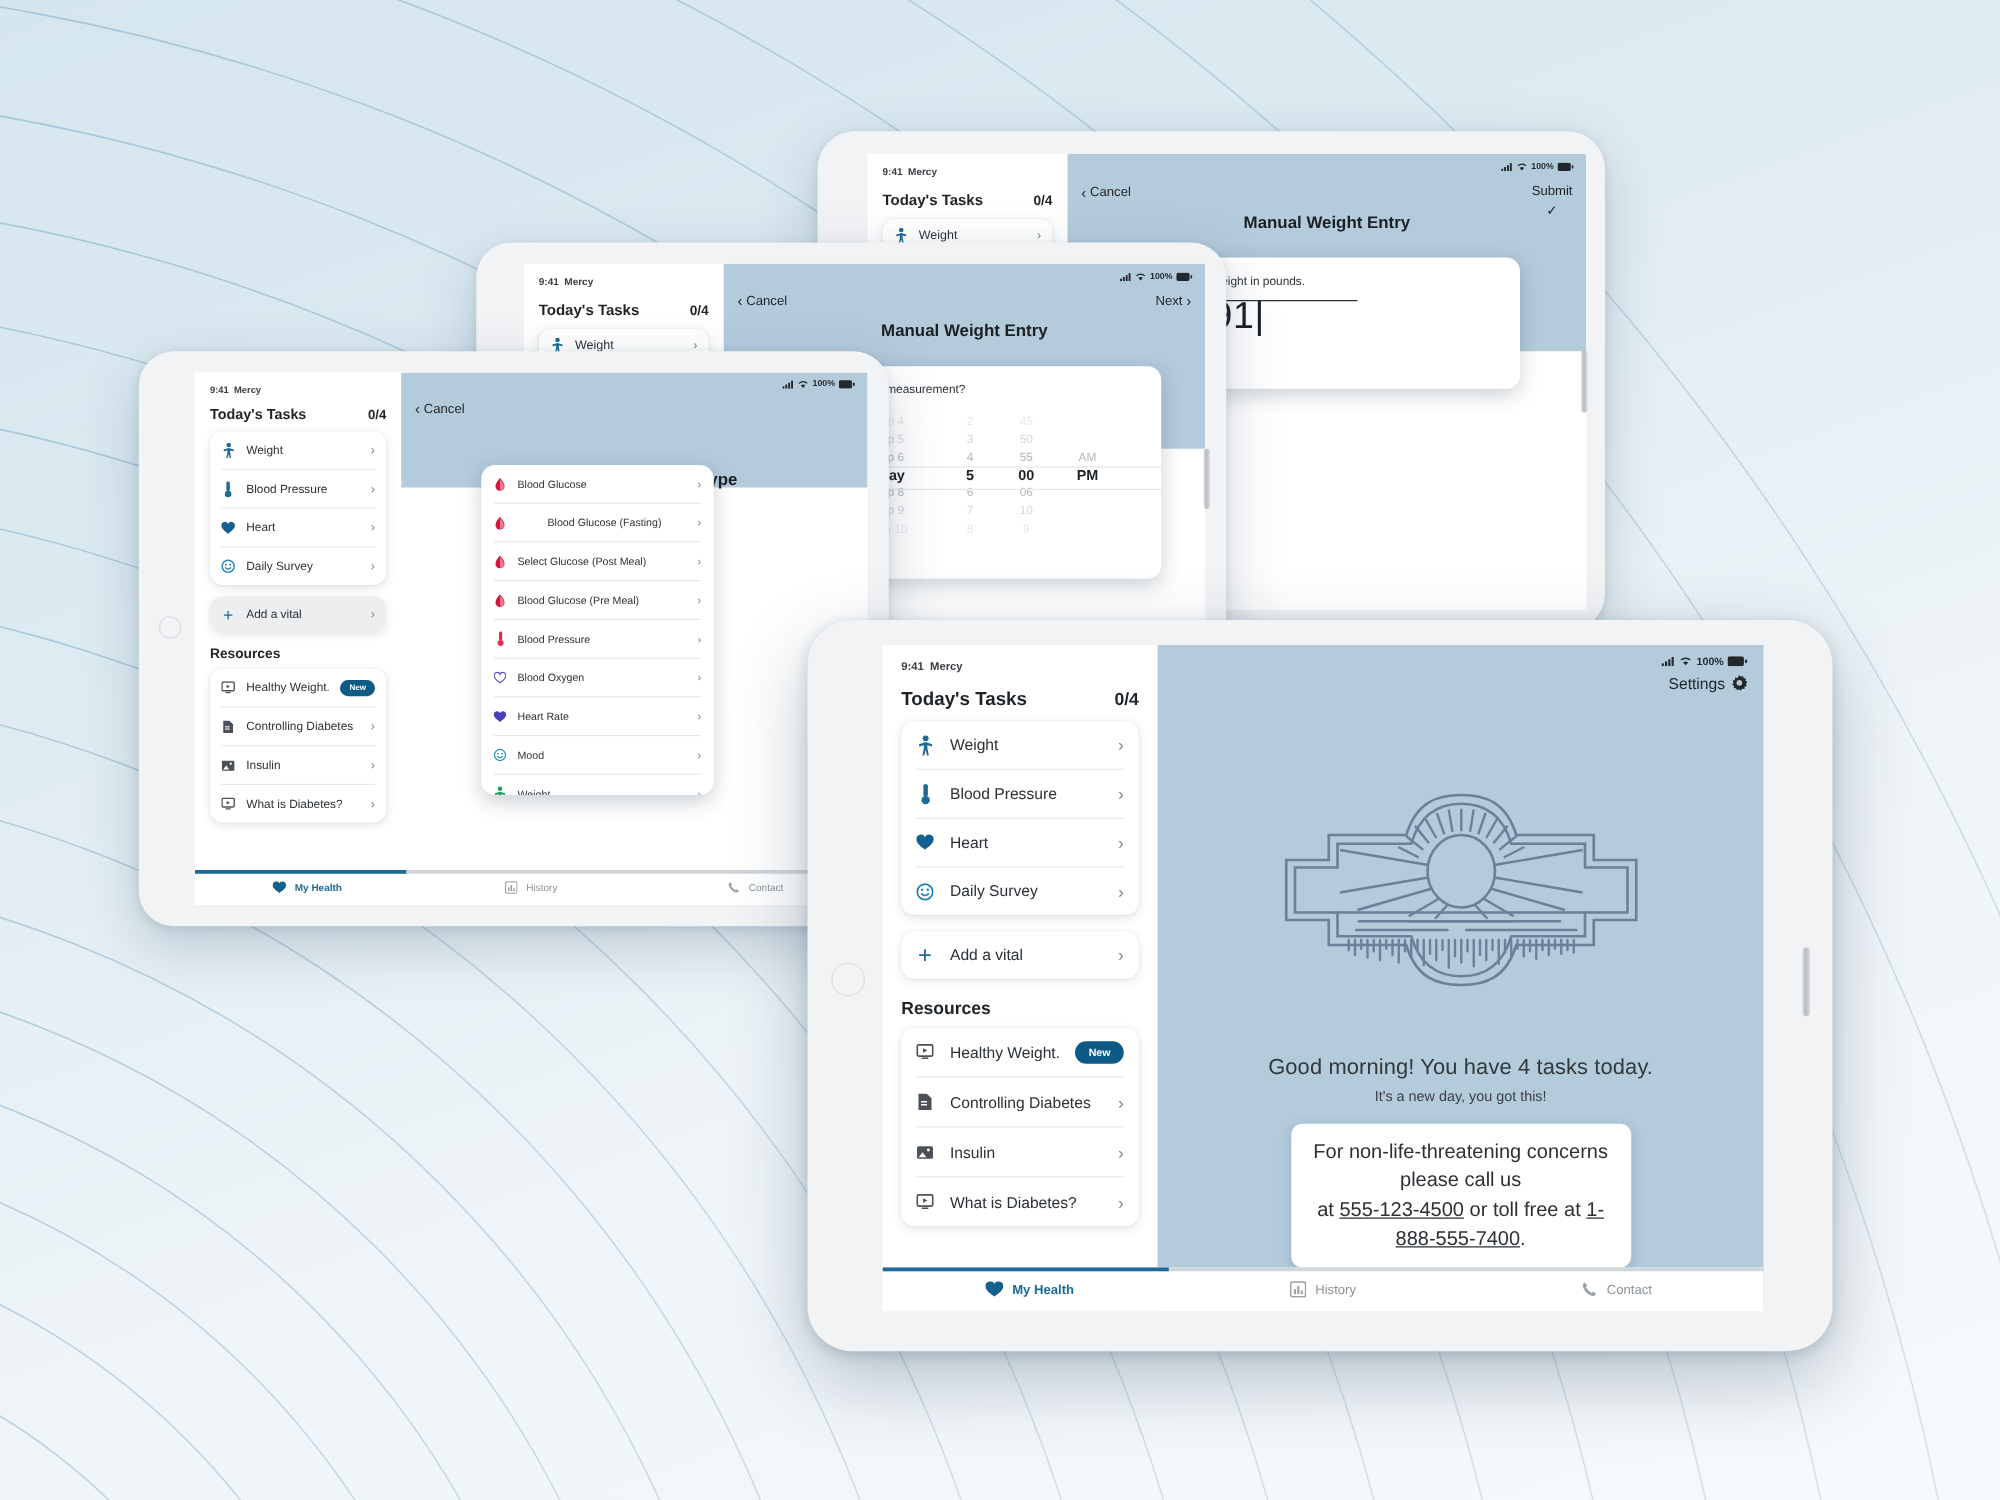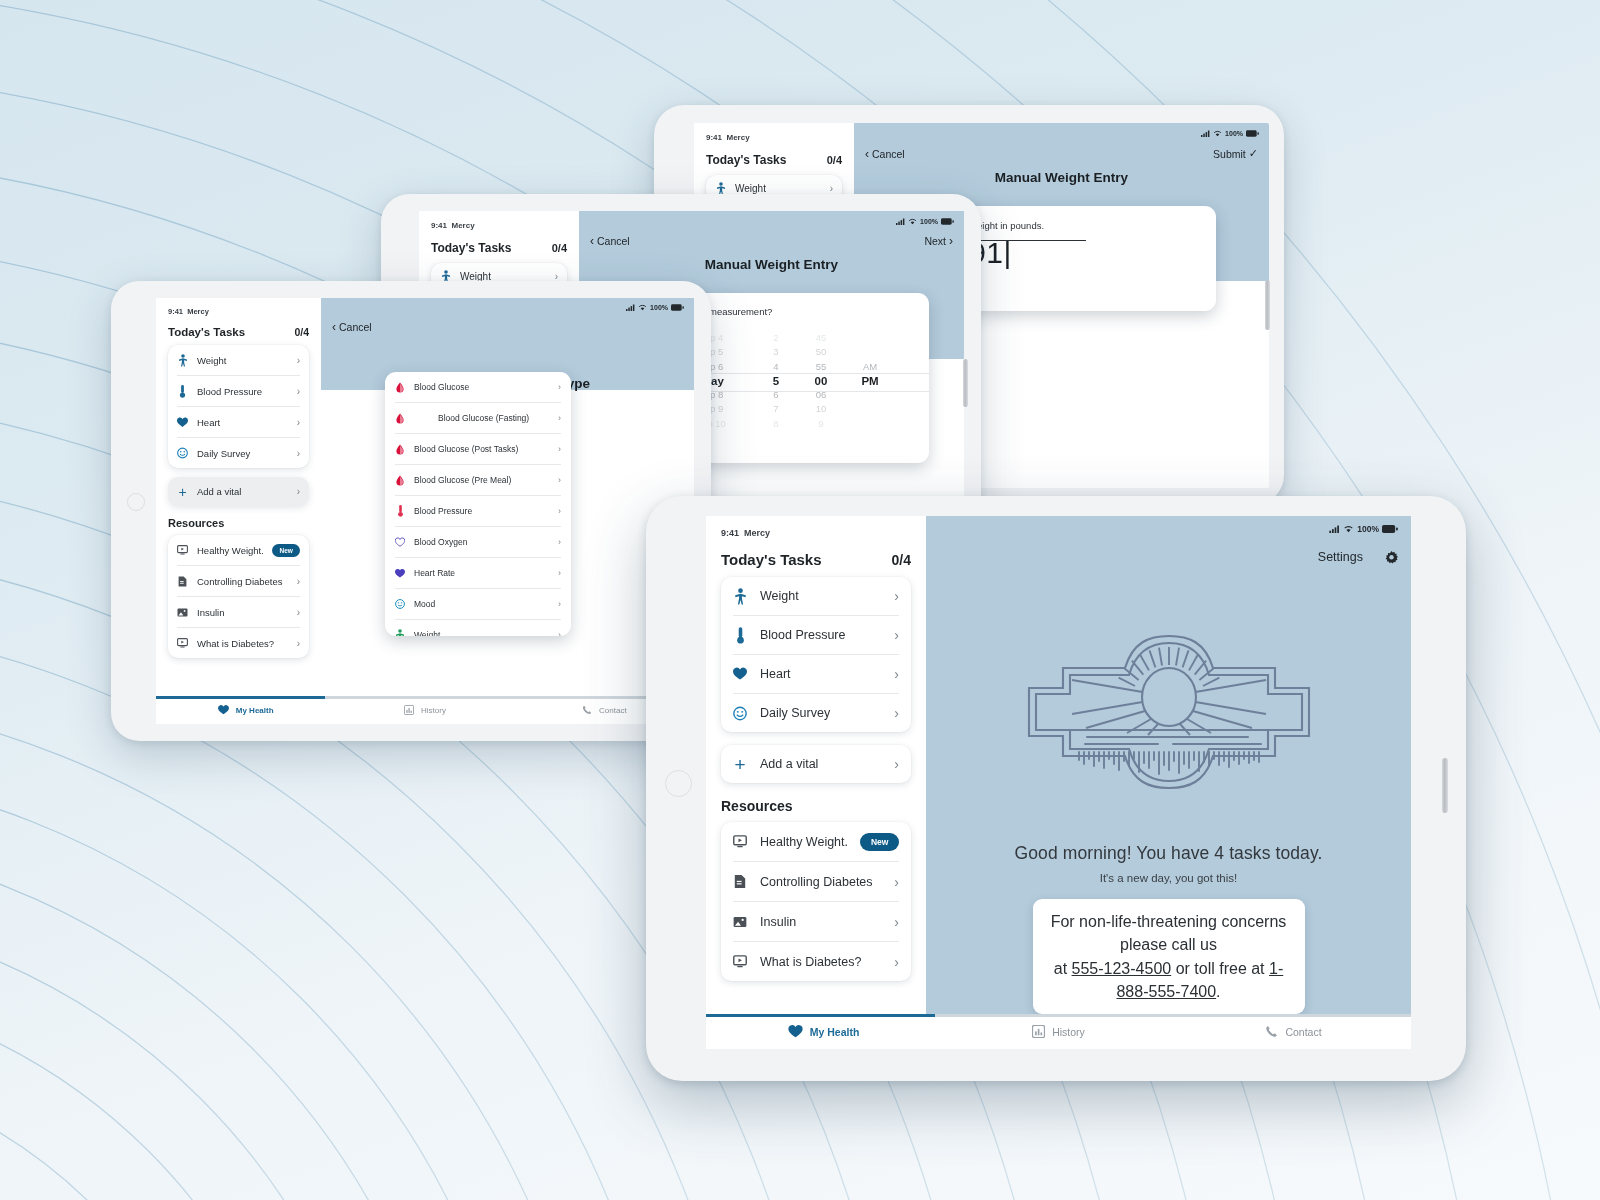--- a/index.html
+++ b/index.html
@@ -67,21 +67,21 @@
   .rowitem .chev { color:#7b838a; flex:0 0 auto; }
   .sep { background:#e6e9ec; height:1px; }
   .badge-new {
     background:#0d5a86; color:#fff; border-radius:999px;
     display:flex; align-items:center; justify-content:center; font-weight:700;
   }
 
   
   .rightpane { flex:1 1 auto; background: var(--panelblue); position:relative; }
   .bar-status { position:absolute; display:flex; align-items:center; gap:3px; color:#23282d; font-weight:700; }
-  .settings { position:absolute; display:flex; align-items:center; gap:22px; color:#23282d;margin-top:10px; }
+  .settings { position:absolute; display:flex; gap:5px; color:#23282d; }
   .greet { text-align:center; color:#33383d; }
   .sub { text-align:center; color:#3a3f44; }
   .callout {
     position:absolute; background:#fff; border-radius:9px; text-align:center;
     color:#2b3035; box-shadow:0 3px 10px rgba(30,50,70,.17);
   }
   .callout u { text-decoration-thickness:1px; }
 
   
   .tabbar { position:absolute; left:0; right:0; bottom:0; background:#fff; display:flex; align-items:center; }
@@ -189,21 +189,21 @@
           <span>100%</span>
           <svg width="13" height="7" viewBox="0 0 14 7">
               <rect x="0" y="0" width="11.5" height="7" rx="1.6" fill="#23282d"></rect>
               <rect x="12.3" y="2.2" width="1.5" height="2.6" rx=".6" fill="#23282d"></rect>
             </svg>
         </div>
         <div class="navlink" style="left:11px; top:24px; font-size:10.5px;">
           <span style="font-size:12px;">‹</span>
           <span>Cancel</span>
         </div>
-        <div class="navlink" style="right:11px; top:24px; font-size:10.5px;">
+        <div class="navlink" style="right:11px; top:24px; font-size:10.5px;flex-direction:column;">
           <span>Submit</span>
           <span style="font-size:11px;">✓</span>
         </div>
         <div class="modalTitle" style="top:47px; font-size:13.5px;">Manual Weight Entry</div>
 
         <div class="sheet" style="left:62px; top:83px; width:300px; height:105px;">
           <div style="position:absolute; left:14px; top:14px; font-size:9.5px; color:#2d3237;">nter your weight in pounds.</div>
           <div style="position:absolute; left:30px; top:34px; width:140px; border-bottom:1.6px solid #2b3035;"></div>
           <div style="position:absolute; left:36px; top:30px; font-size:30px; color:#1a1f24; letter-spacing:.5px;">
             <span>191</span><span style="font-weight:300;">|</span>
@@ -492,21 +492,21 @@
             <span class="chev" style="font-size:9px;">›</span>
           </div>
           <div class="sep"></div>
           <div class="rowitem" style="height:30px; gap:9px;">
             <span class="ic" style="width:10px;">
               <svg width="8" height="11" viewBox="0 0 8 11">
                   <path d="M4 .4 C6.4 3.4 7.6 5 7.6 7 A3.6 3.6 0 0 1 .4 7 C.4 5 1.6 3.4 4 .4Z" fill="#d8103a"></path>
                   <path d="M4 1.4 L4 10.3 A3.3 3.3 0 0 0 7.1 7 C7.1 5.3 6 3.9 4 1.4Z" fill="#ffffff" opacity=".45"></path>
                 </svg>
             </span>
-            <span class="lbl" style="font-size:8.5px;">Blood Glucose (Post Tasks)</span>
+            <span class="lbl" style="font-size:8.5px;">Select Glucose (Post Meal)</span>
             <span class="chev" style="font-size:9px;">›</span>
           </div>
           <div class="sep"></div>
           <div class="rowitem" style="height:30px; gap:9px;">
             <span class="ic" style="width:10px;">
               <svg width="8" height="11" viewBox="0 0 8 11">
                   <path d="M4 .4 C6.4 3.4 7.6 5 7.6 7 A3.6 3.6 0 0 1 .4 7 C.4 5 1.6 3.4 4 .4Z" fill="#d8103a"></path>
                   <path d="M4 1.4 L4 10.3 A3.3 3.3 0 0 0 7.1 7 C7.1 5.3 6 3.9 4 1.4Z" fill="#ffffff" opacity=".45"></path>
                 </svg>
             </span>

